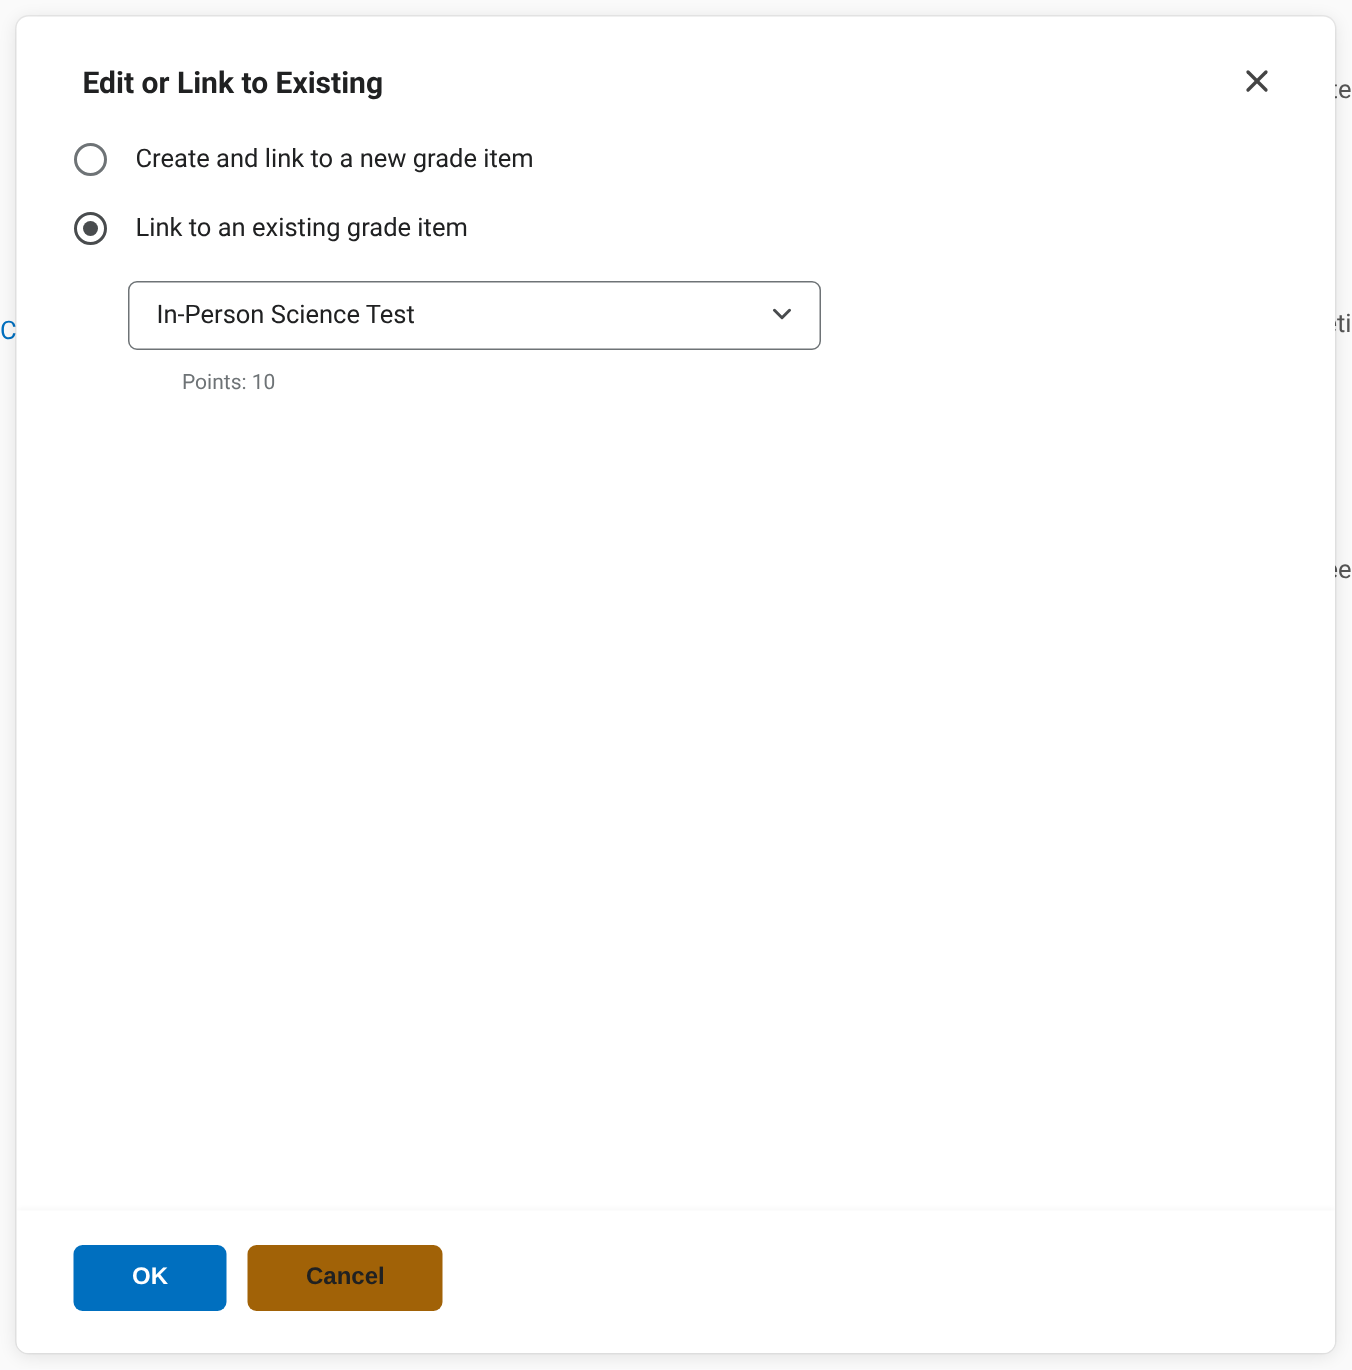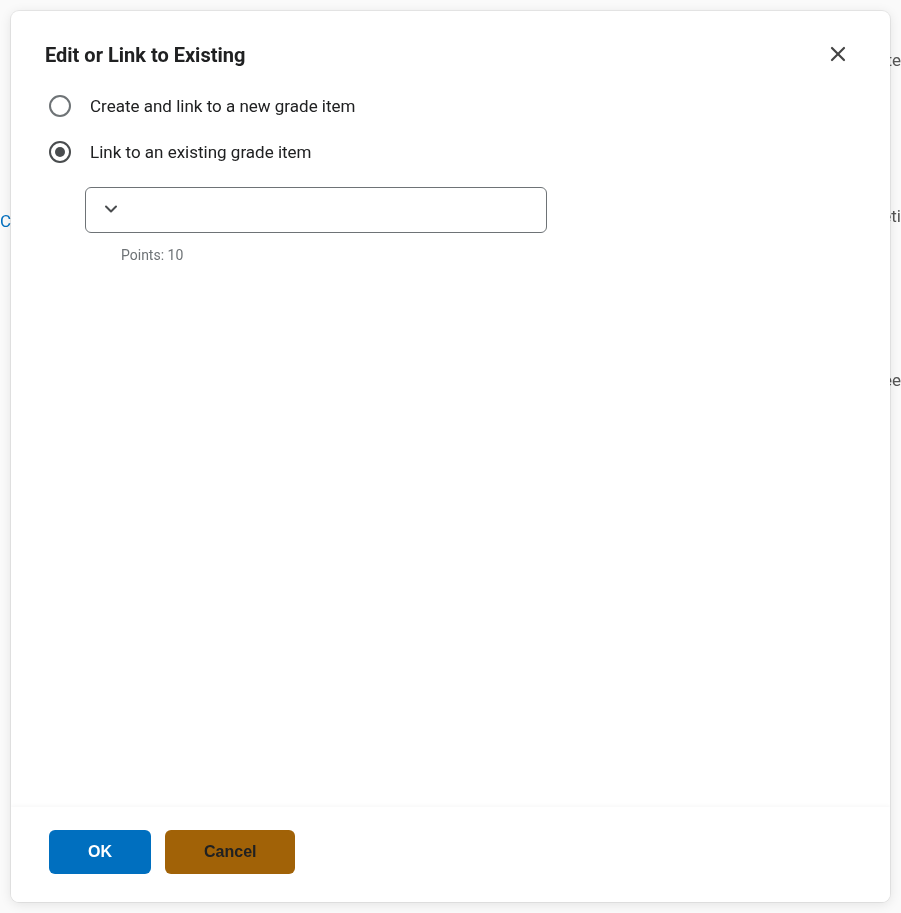--- a/index.html
+++ b/index.html
@@ -41,21 +41,21 @@
       border-radius: 8px;
       box-shadow: 0 2px 12px rgba(0,0,0,0.1), 0 0 0 1px rgba(0,0,0,0.06);
       display: flex;
       flex-direction: column;
       overflow: hidden;
     }
     .modal-header {
       display: flex;
       align-items: center;
       justify-content: space-between;
-      padding: 30px 38px 20px 34px;
+      padding: 30px 38px 20px 44px;
     }
     .modal-title {
       font-size: 20px;
       font-weight: 700;
       color: #202122;
     }
     .close-btn {
       background: none;
       border: none;
       cursor: pointer;
@@ -223,20 +223,21 @@
 
     <div class="radio-option">
       <span class="radio-circle selected">
         <span class="radio-dot"></span>
       </span>
       <span class="radio-label">Link to an existing grade item</span>
     </div>
 
     <div class="select-wrapper">
       <div class="select-field">
+        <span class="select-value">In-Person Science Test</span>
         <span class="chevron">
           <svg viewBox="0 0 14 14" fill="none" stroke="currentColor" stroke-width="2" stroke-linecap="round" stroke-linejoin="round">
             <polyline points="2,4.5 7,9.5 12,4.5"></polyline>
           </svg>
         </span>
       </div>
       <div class="points-text">Points: 10</div>
     </div>
 
     <div class="body-spacer"></div>

